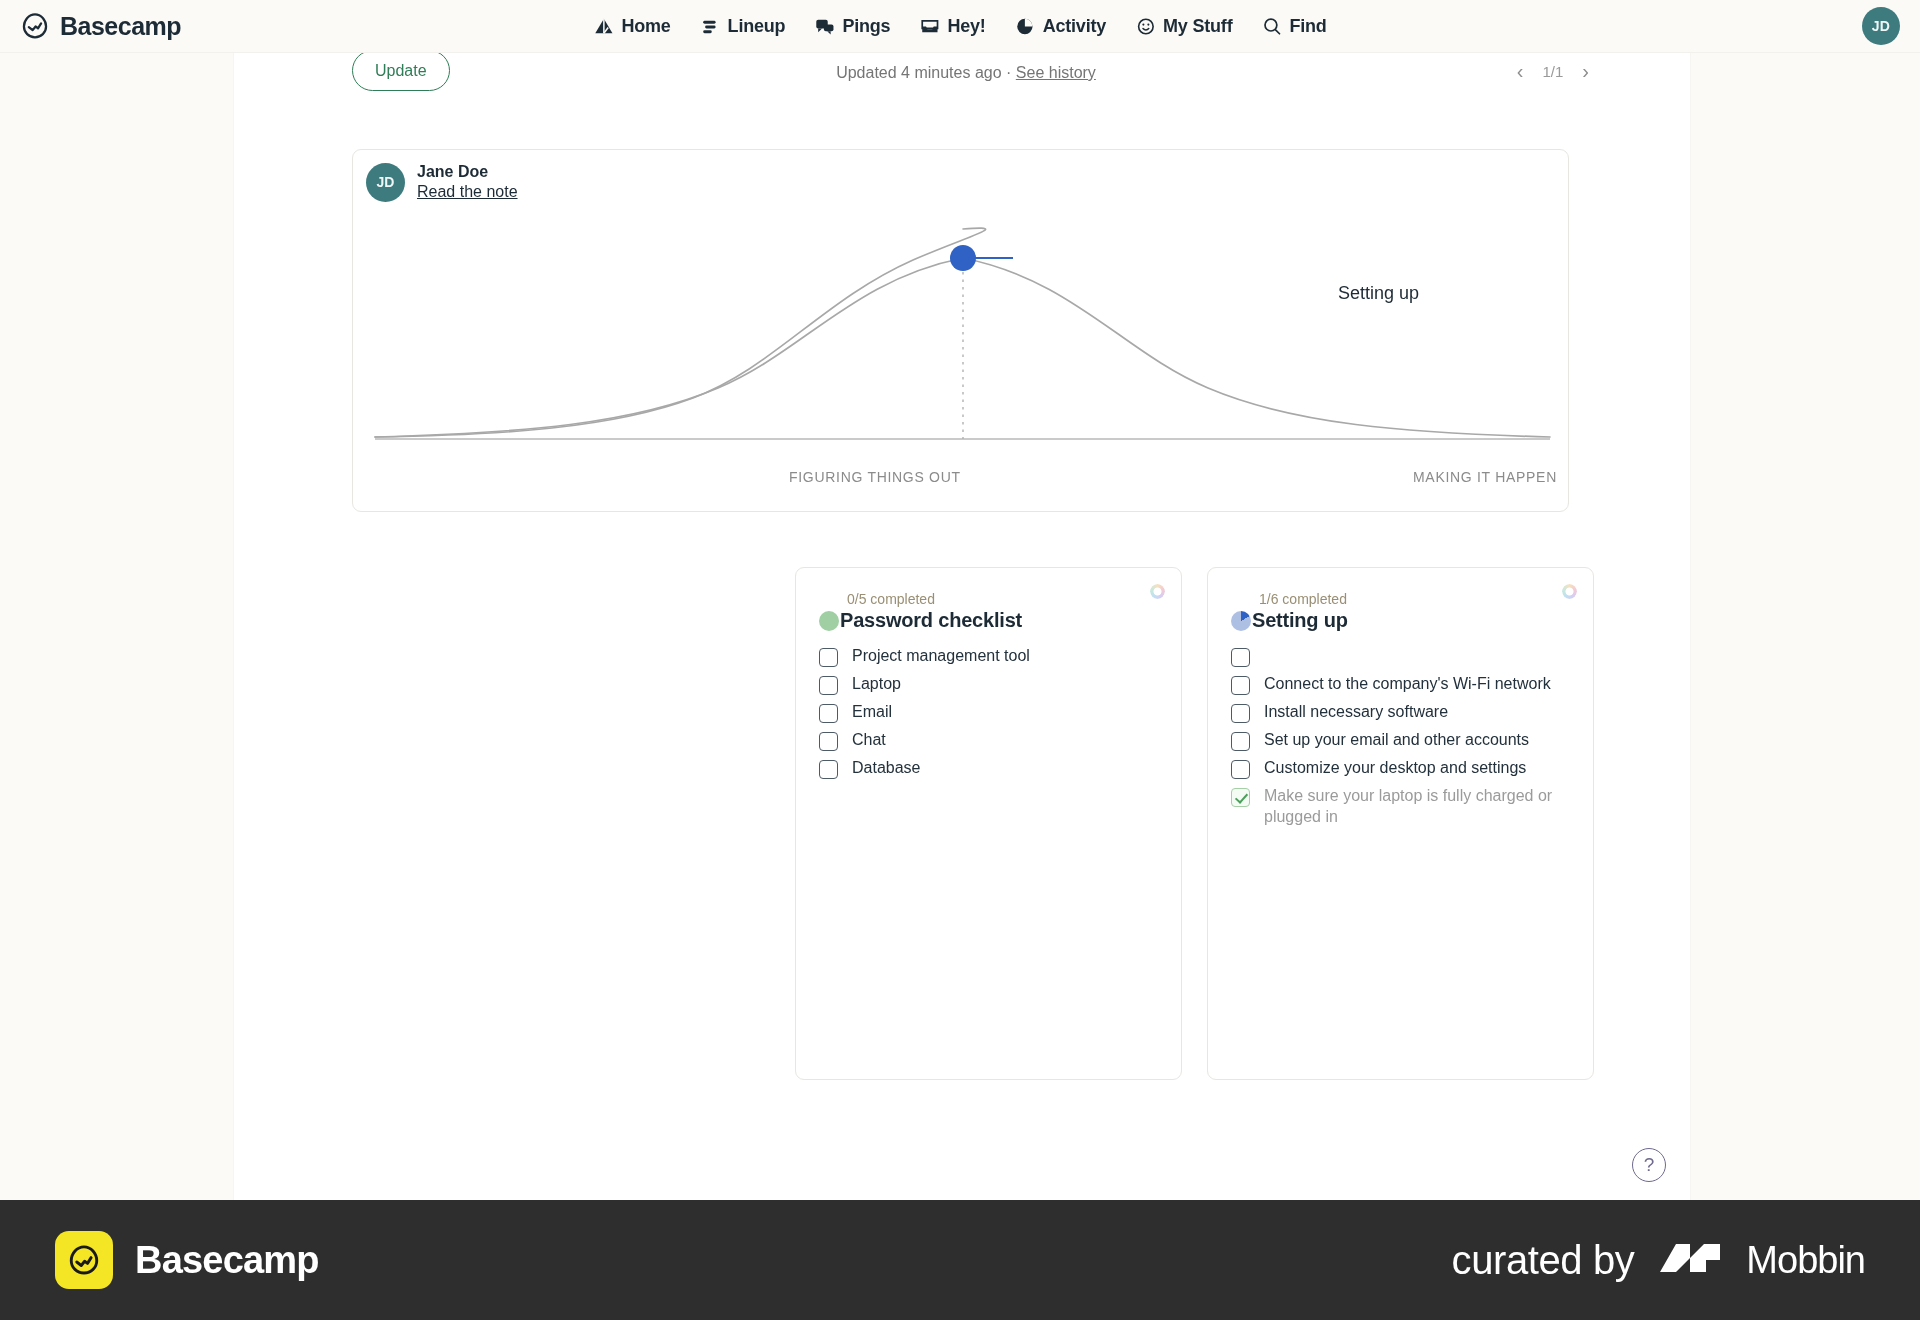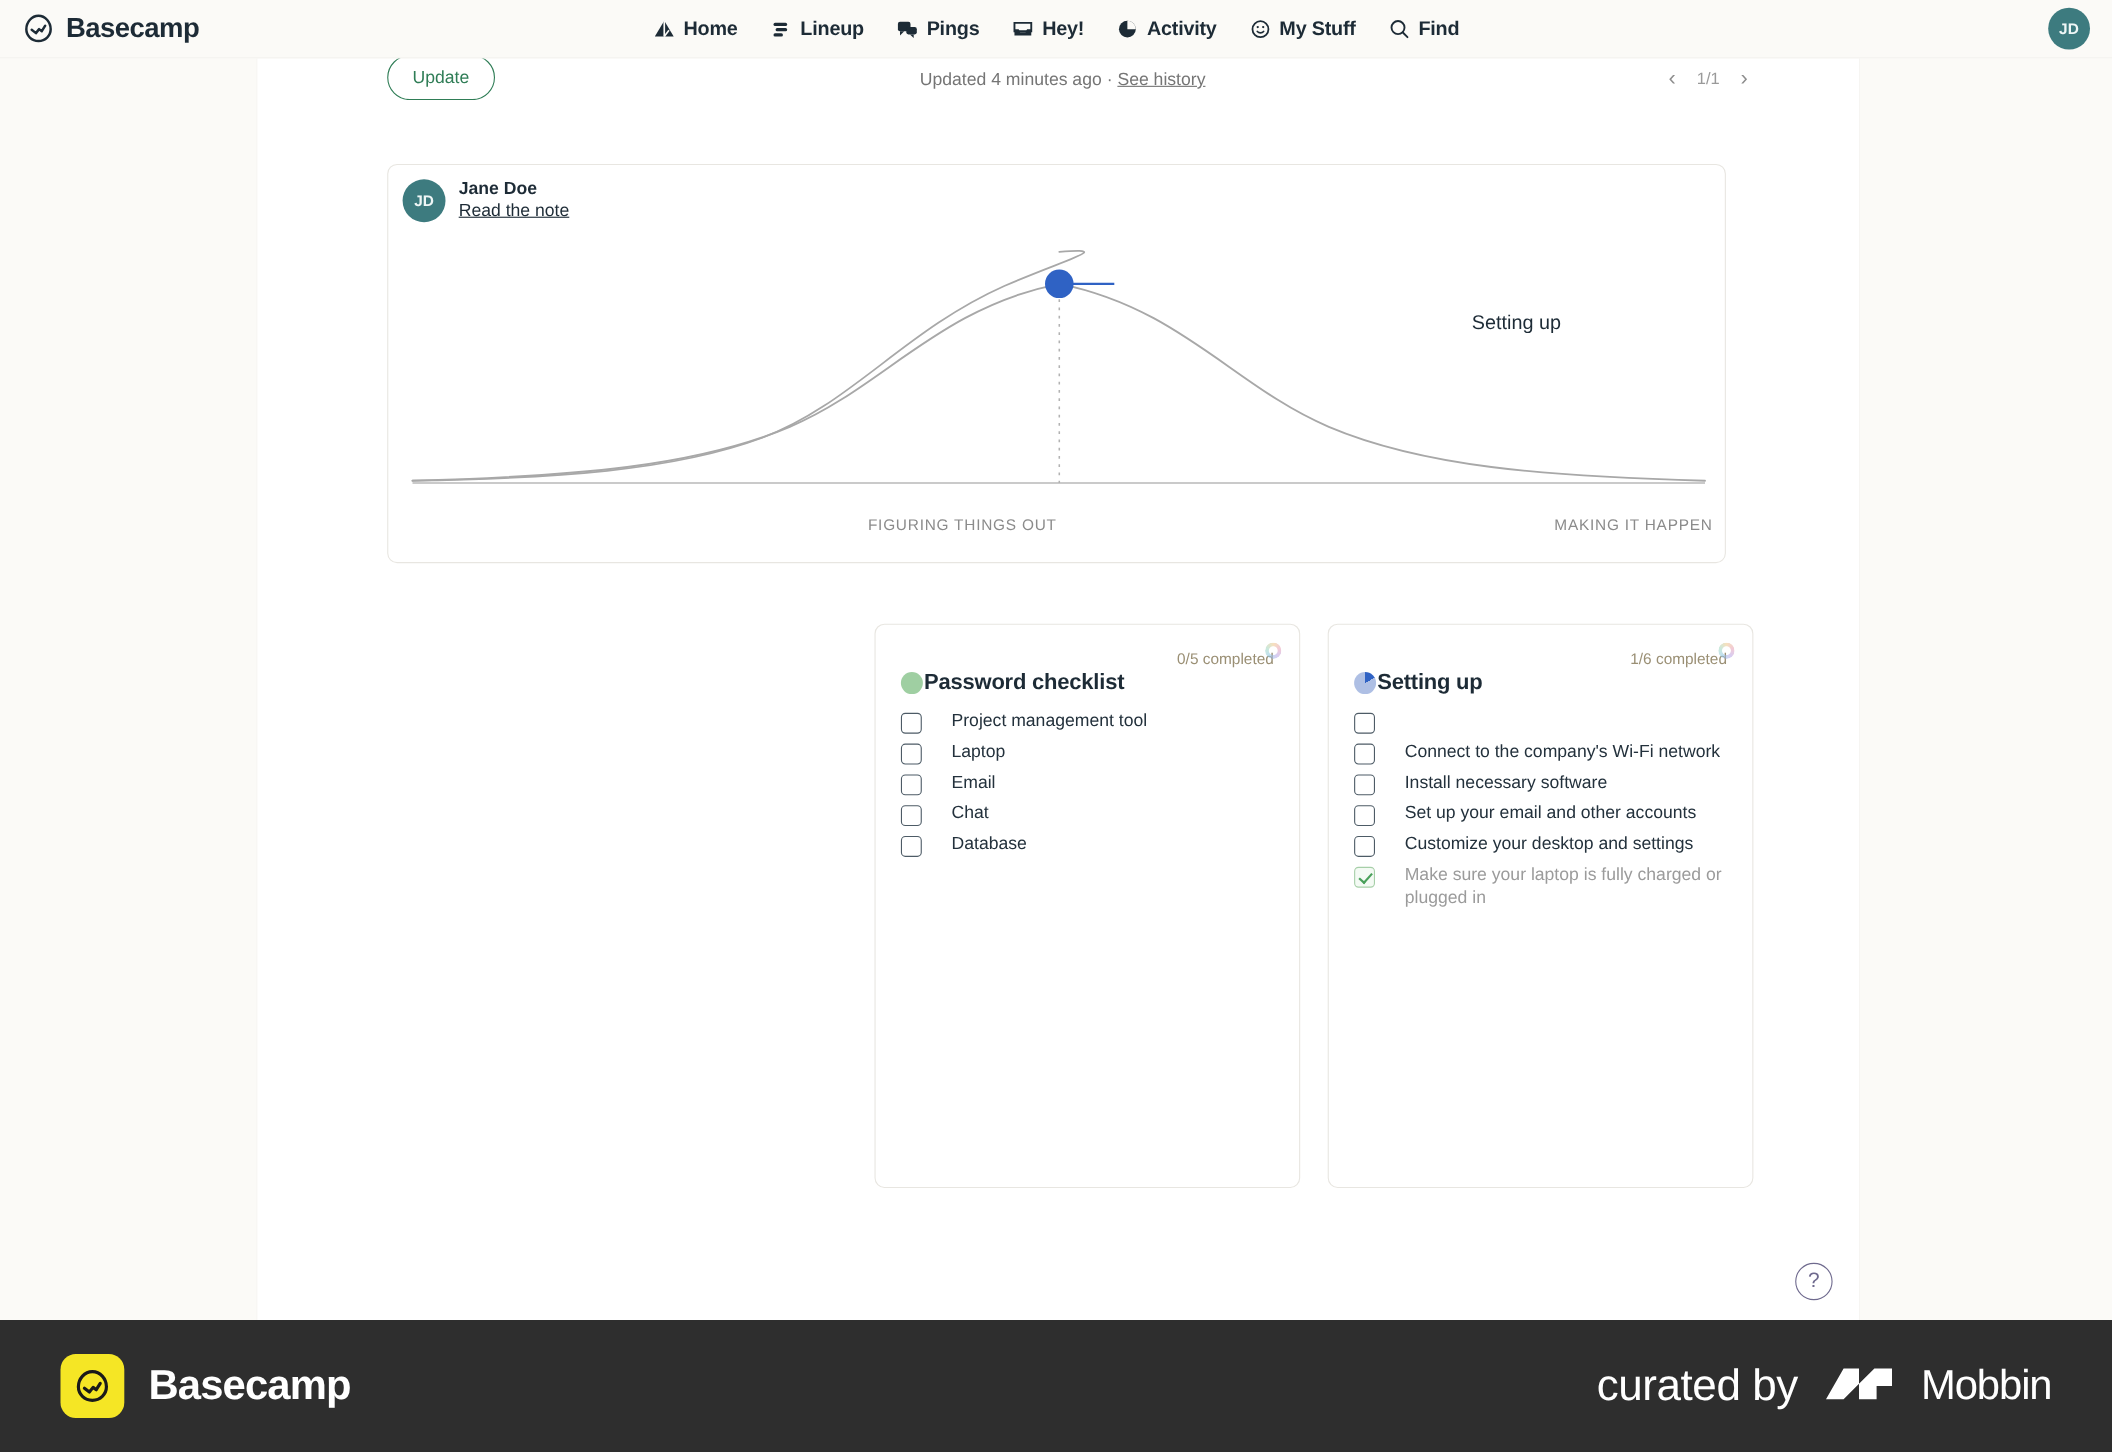--- a/index.html
+++ b/index.html
@@ -250,21 +250,20 @@
     background:
       conic-gradient(#f0c98a, #e9a0b6, #b7a6e8, #8fc6e8, #9fd8c2, #f0c98a);
     -webkit-mask: radial-gradient(circle, transparent 0 3.6px, #000 4.4px);
             mask: radial-gradient(circle, transparent 0 3.6px, #000 4.4px);
   }
   .card-count {
     font-size: 14px;
     color: #9a8f74;
     margin-left: 28px;
     line-height: 1;
-    text-align: right;
   }
   .card-head {
     display: flex;
     align-items: center;
     gap: 1px;
     margin-top: 3px;
     margin-bottom: 11px;
   }
   .dot-green {
     flex: 0 0 auto;
@@ -281,21 +280,21 @@
   .card-title {
     font-size: 20px;
     font-weight: bold;
     color: #1d2b36;
     letter-spacing: -0.2px;
   }
   .todo-list { list-style: none; }
   .todo-item {
     display: flex;
     align-items: flex-start;
-    gap: 27px;
+    gap: 14px;
     padding: 3px 0;
     min-height: 28px;
   }
   .cbox {
     flex: 0 0 auto;
     width: 19px; height: 19px;
     margin-top: 2px;
     border: 1.6px solid #4d5b66;
     border-radius: 4px;
     background: #fff;

